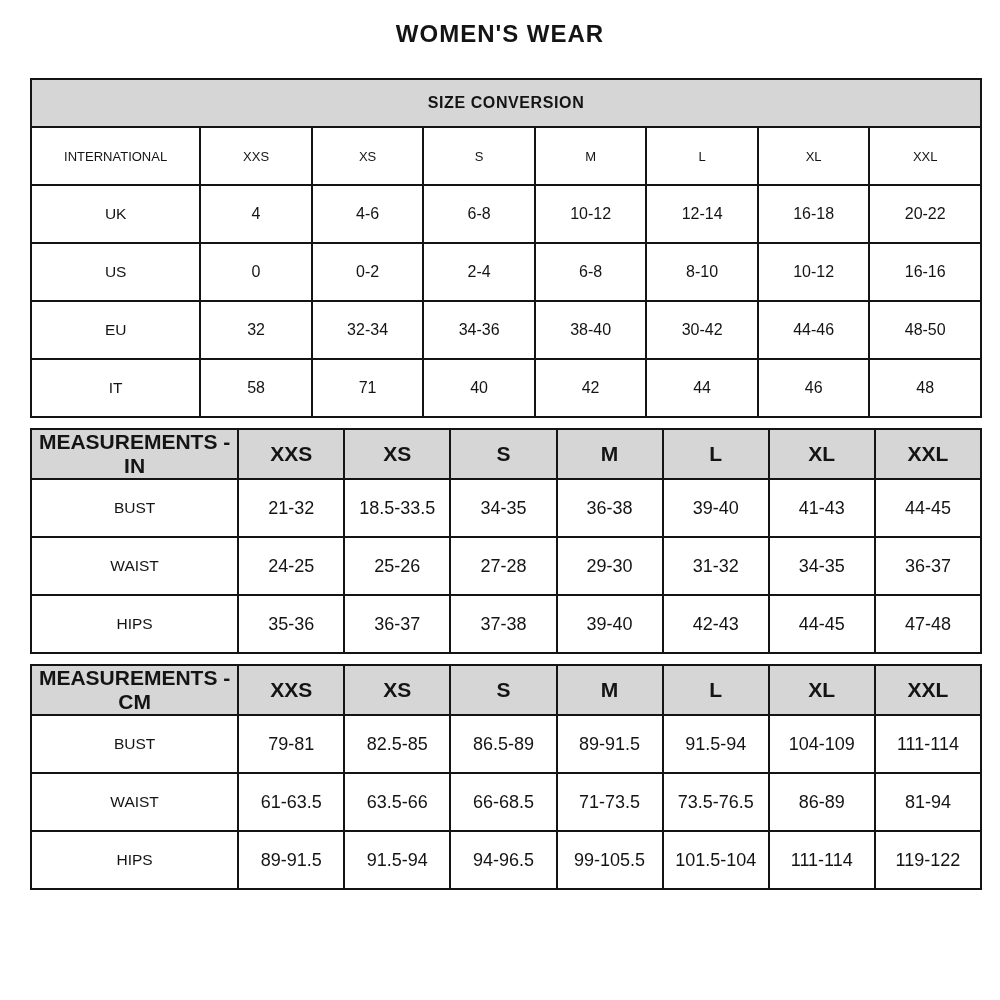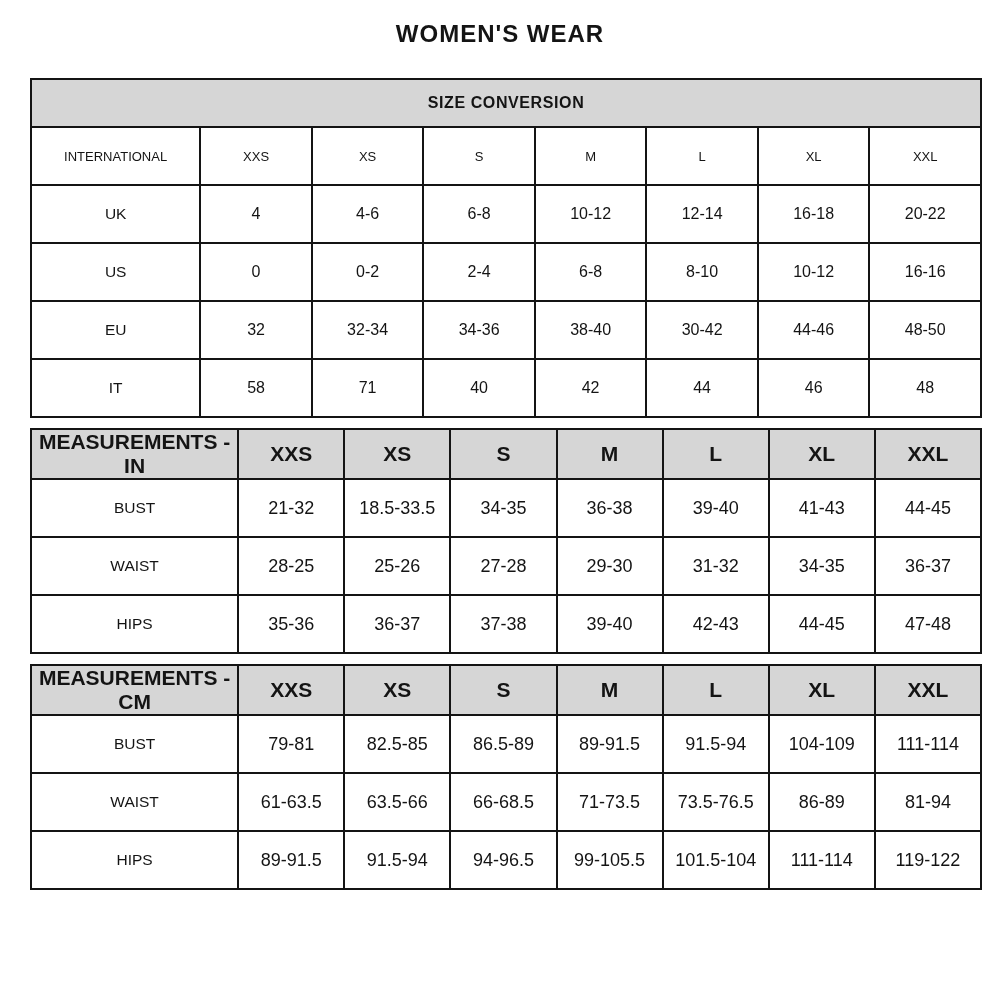--- a/index.html
+++ b/index.html
@@ -147,21 +147,21 @@
           <td class="data">21-32</td>
           <td class="data">18.5-33.5</td>
           <td class="data">34-35</td>
           <td class="data">36-38</td>
           <td class="data">39-40</td>
           <td class="data">41-43</td>
           <td class="data">44-45</td>
         </tr>
         <tr>
           <td class="rowhead">WAIST</td>
-          <td class="data">28-25</td>
+          <td class="data">24-25</td>
           <td class="data">25-26</td>
           <td class="data">27-28</td>
           <td class="data">29-30</td>
           <td class="data">31-32</td>
           <td class="data">34-35</td>
           <td class="data">36-37</td>
         </tr>
         <tr>
           <td class="rowhead">HIPS</td>
           <td class="data">35-36</td>

